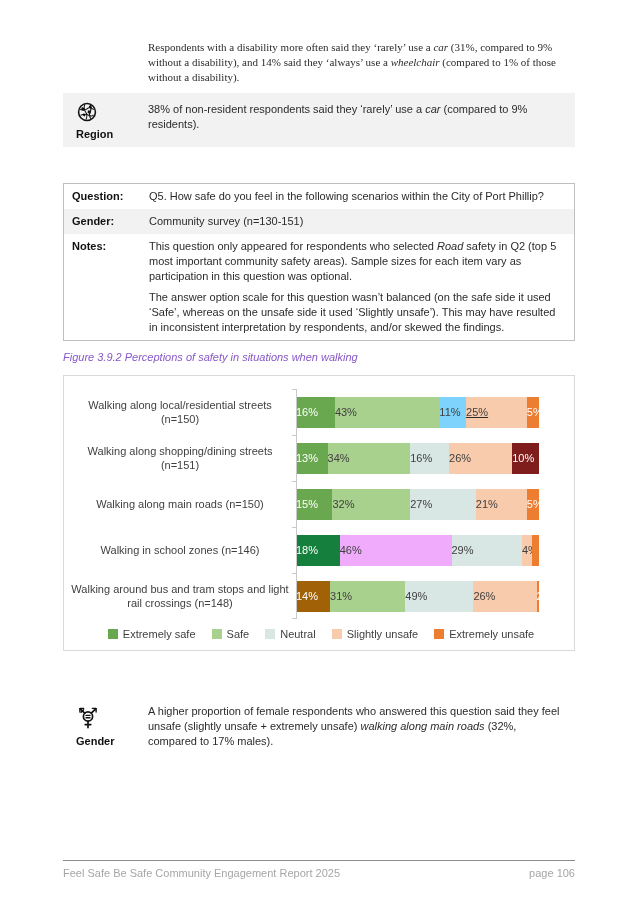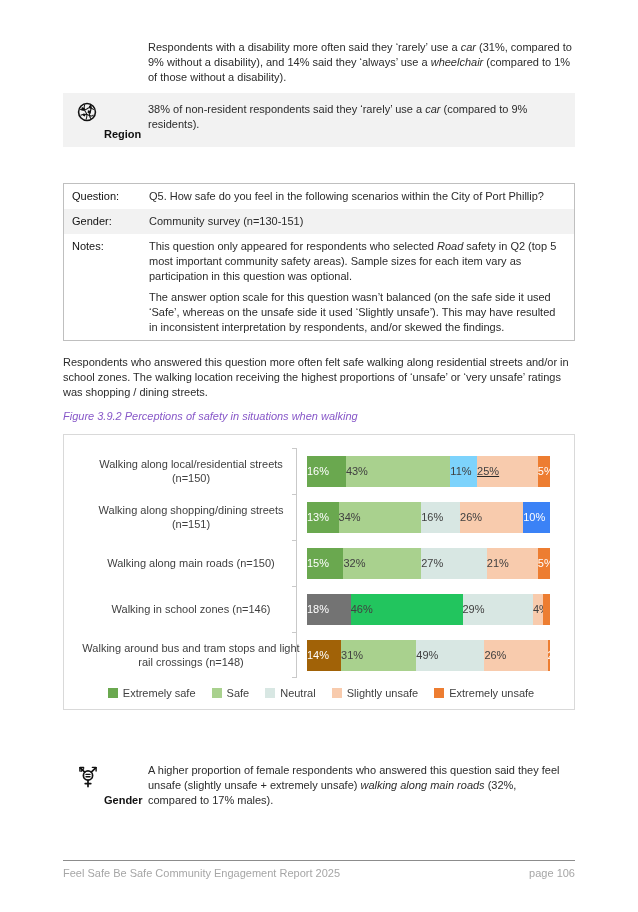--- a/index.html
+++ b/index.html
@@ -7,45 +7,45 @@
     width:638px; height:912px; position:relative; overflow:hidden;
     background:#ffffff; color:#2b2b2b;
     font-family:"Liberation Sans", sans-serif;
   }
   .content { padding:0 63px; }
   p { margin:0; }
   em { font-style:italic; }
   .body-text { font-size:11px; line-height:15px; }
 
   
-  .intro { margin:40px 0 8px 85px; width:427px; }
+  .intro { margin:40px 0 8px 85px; width:427px;font-family:Liberation Serif, serif; }
 
   
   .callout { display:flex; margin-top:8px; }
   .callout.gray { background:var(--band-gray,#f2f2f2); }
   .icon-col { width:85px; padding:8px 0 7px 13px; box-sizing:border-box; flex-shrink:0; }
-  .icon-label { font-weight:bold; font-size:11px; color:#111111; margin-top:1px;margin-left:28px; }
+  .icon-label { font-weight:bold; font-size:11px; color:#111111; margin-top:1px; }
   .text-col { flex:1; padding:9px 12px 9px 0; }
 
   
   .qa-table { margin-top:36px; border:1px solid #bfbfbf; font-size:11px; line-height:15px; }
   .qa-row { display:flex; padding:5px 0; }
   .qa-row.shaded { background:var(--band-gray,#f2f2f2); }
-  .qa-label { width:85px; padding-left:8px; font-weight:normal; color:#111111; box-sizing:border-box; flex-shrink:0; }
+  .qa-label { width:85px; padding-left:8px; font-weight:bold; color:#111111; box-sizing:border-box; flex-shrink:0; }
   .qa-content { flex:1; padding-right:10px; }
   .qa-content p + p { margin-top:6px; }
 
   .summary { margin-top:14px; }
   .figure-caption { margin-top:10px; font-size:11px; font-style:italic; color:var(--caption-color,#8757c8); }
 
   
   .chart-box { margin-top:12px; border:1px solid #d9d9d9; padding:13px 0 10px 4px; }
   .chart-rows { position:relative; }
   .chart-row { display:flex; align-items:center; height:46px; }
-  .cat-label { width:228px; text-align:center; font-size:11px; line-height:14px; color:#3f3f3f; padding-right:4px; box-sizing:border-box;margin-left:11px; }
+  .cat-label { width:228px; text-align:center; font-size:11px; line-height:14px; color:#3f3f3f; padding-right:4px; box-sizing:border-box; }
   .bar-track { width:243px; height:31px; display:flex; overflow:hidden; position:relative; flex-shrink:0; }
   .seg { display:flex; align-items:center; justify-content:flex-start; height:100%; flex-shrink:0; }
   .seg:last-child { flex-grow:1; }
   .seg span { font-size:11px; white-space:nowrap; }
   .axis-line { position:absolute; left:228px; top:0; width:1px; background:#c9c9c9; }
   .axis-tick { position:absolute; left:224px; width:4px; height:1px; background:#c9c9c9; }
   .legend { display:flex; justify-content:center; gap:16px; margin-top:9px; font-size:11px; color:#3f3f3f; }
   .legend-item { display:flex; align-items:center; gap:5px; }
   .legend-chip { width:10px; height:10px; flex-shrink:0; }
 
@@ -98,21 +98,20 @@
       </div>
       <div class="qa-row">
         <div class="qa-label">Notes:</div>
         <div class="qa-content">
           <p><span>This question only appeared for respondents who selected </span><em>Road</em><span> safety in Q2 (top 5 most important community safety areas). Sample sizes for each item vary as participation in this question was optional.</span></p>
           <p><span>The answer option scale for this question wasn’t balanced (on the safe side it used ‘Safe’, whereas on the unsafe side it used ‘Slightly unsafe’). This may have resulted in inconsistent interpretation by respondents, and/or skewed the findings.</span></p>
         </div>
       </div>
     </div>
 
-    <p class="body-text summary"><span>Respondents who answered this question more often felt safe walking along residential streets and/or in school zones. The walking location receiving the highest proportions of ‘unsafe’ or ‘very unsafe’ ratings was shopping / dining streets.</span></p>
 
     <p class="figure-caption">Figure 3.9.2 Perceptions of safety in situations when walking</p>
 
     <div class="chart-box">
       <div class="chart-rows">
           <div class="chart-row">
             <div class="cat-label">Walking along local/residential streets (n=150)</div>
             <div class="bar-track">
               <div class="seg" style="width: 16%; background: rgb(106, 168, 79);">
                 <span style="color: rgb(255, 255, 255);">16%</span>
@@ -139,21 +138,21 @@
               </div>
               <div class="seg" style="width: 34%; background: rgb(169, 209, 142);">
                 <span style="color: rgb(64, 64, 64);">34%</span>
               </div>
               <div class="seg" style="width: 16%; background: rgb(216, 231, 227);">
                 <span style="color: rgb(64, 64, 64);">16%</span>
               </div>
               <div class="seg" style="width: 26%; background: rgb(248, 203, 173);">
                 <span style="color: rgb(64, 64, 64);">26%</span>
               </div>
-              <div class="seg" style="width: 10%; background: #3b82f6;">
+              <div class="seg" style="width: 10%; background: #7f1d1d;">
                 <span style="color: rgb(255, 255, 255);">10%</span>
               </div>
             </div>
           </div>
           <div class="chart-row">
             <div class="cat-label">Walking along main roads (n=150)</div>
             <div class="bar-track">
               <div class="seg" style="width: 15%; background: rgb(106, 168, 79);">
                 <span style="color: rgb(255, 255, 255);">15%</span>
               </div>
@@ -167,24 +166,24 @@
                 <span style="color: rgb(64, 64, 64);">21%</span>
               </div>
               <div class="seg" style="width: 5%; background: rgb(237, 125, 49);">
                 <span style="color: rgb(255, 255, 255);">5%</span>
               </div>
             </div>
           </div>
           <div class="chart-row">
             <div class="cat-label">Walking in school zones (n=146)</div>
             <div class="bar-track">
-              <div class="seg" style="width: 18%; background: #737373;">
+              <div class="seg" style="width: 18%; background: #15803d;">
                 <span style="color: rgb(255, 255, 255);">18%</span>
               </div>
-              <div class="seg" style="width: 46%; background: #22c55e;">
+              <div class="seg" style="width: 46%; background: #f0abfc;">
                 <span style="color: rgb(64, 64, 64);">46%</span>
               </div>
               <div class="seg" style="width: 29%; background: rgb(216, 231, 227);">
                 <span style="color: rgb(64, 64, 64);">29%</span>
               </div>
               <div class="seg" style="width: 4%; background: rgb(248, 203, 173);">
                 <span style="color: rgb(64, 64, 64);">4%</span>
               </div>
               <div class="seg" style="width: 3%; background: rgb(237, 125, 49);"></div>
             </div>

